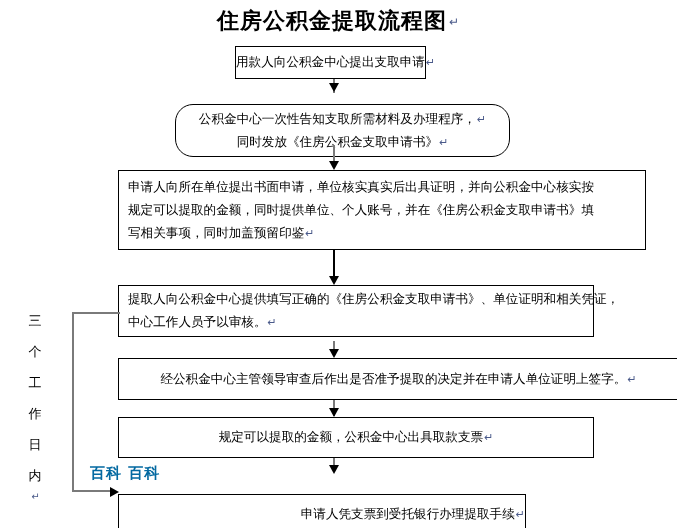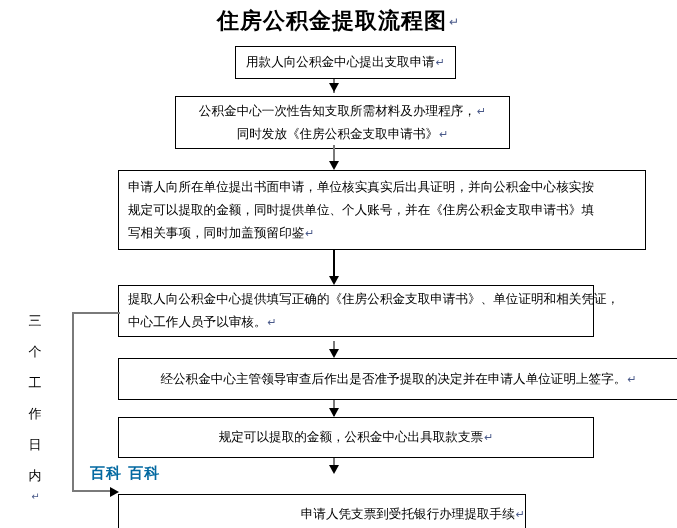--- a/index.html
+++ b/index.html
@@ -140,28 +140,28 @@
     <span>个</span>
     <span>工</span>
     <span>作</span>
     <span>日</span>
     <span>内</span>
     <span class="pil">↵</span>
   </div>
 
   <div class="watermark" style="left:90px; top:464px;">百科 百科</div>
 
-  <div class="box center" style="left:235px; top:46px; width:221px; height:33px;">
+  <div class="box center" style="left:235px; top:46px; width:191px; height:33px;">
     <div class="line"><span>用款人向公积金中心提出支取申请</span><span class="pil">↵</span></div>
   </div>
 
   <div class="conn" style="left:333px; top:79px; height:14px;"></div>
   <div class="head-down" style="left:328.5px; top:83px;"></div>
 
-  <div class="box center" style="left:175px; top:96px; width:335px; height:53px;">
+  <div class="box center" style="left:175px; top:104px; width:335px; height:53px;border-radius:18px;">
     <div class="line"><span>公积金中心一次性告知支取所需材料及办理程序，</span><span class="pil">↵</span></div>
     <div class="line"><span>同时发放《住房公积金支取申请书》</span><span class="pil">↵</span></div>
   </div>
 
   <div class="conn" style="left:333px; top:145px; height:18px;"></div>
   <div class="head-down" style="left:328.5px; top:161px;"></div>
 
   <div class="box left" style="left:118px; top:170px; width:528px; height:80px;">
     <div class="line"><span>申请人向所在单位提出书面申请，单位核实真实后出具证明，并向公积金中心核实按</span><span class="pil"></span></div>
     <div class="line"><span>规定可以提取的金额，同时提供单位、个人账号，并在《住房公积金支取申请书》填</span><span class="pil"></span></div>

